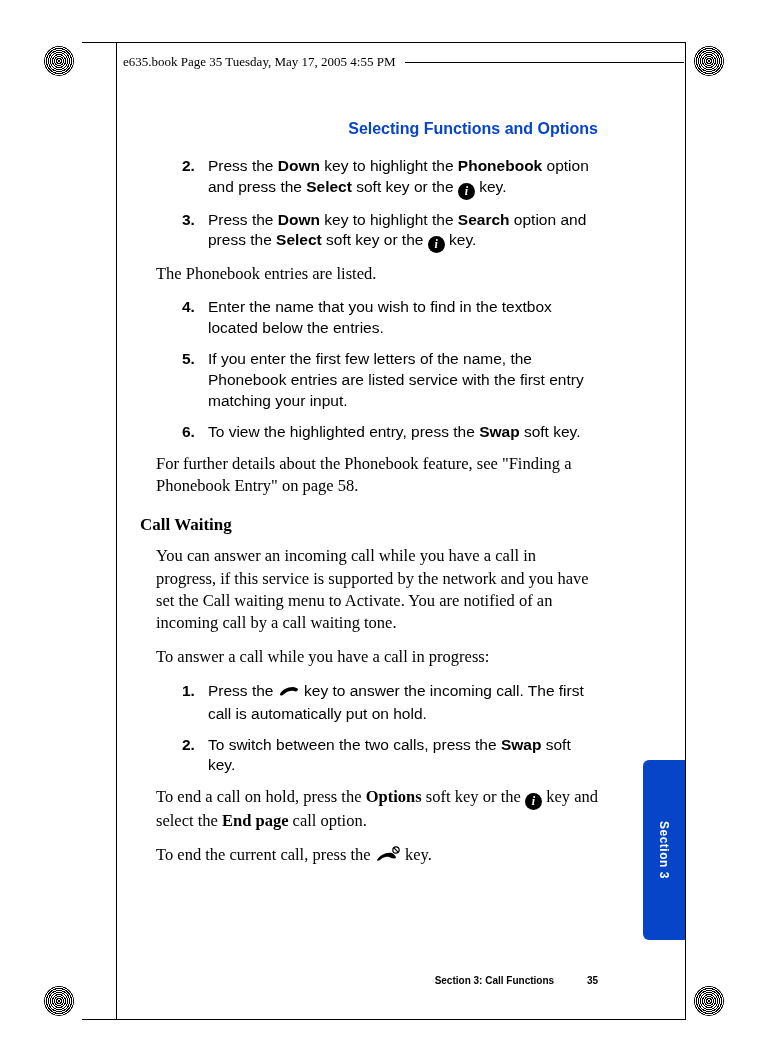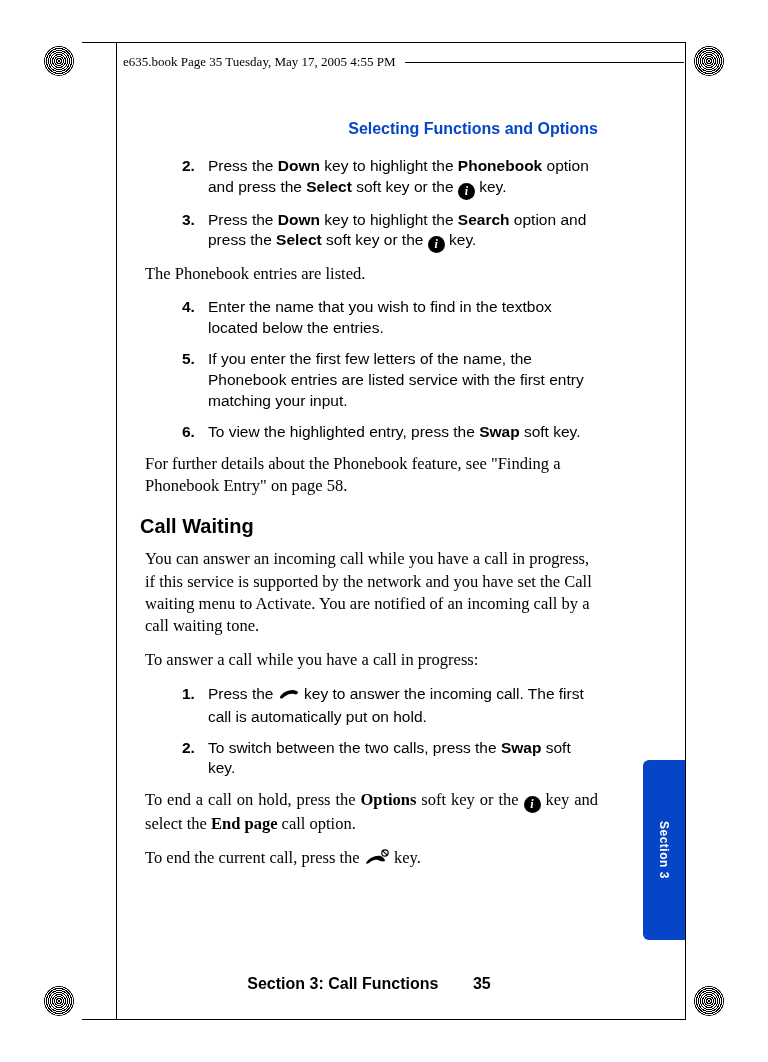--- a/index.html
+++ b/index.html
@@ -87,26 +87,26 @@
     font-weight: bold;
     flex: 0 0 26px;
   }
   .numitem .txt {
     flex: 1;
   }
   .bodyp {
     font-family: Georgia, 'Times New Roman', serif;
     font-size: 16.5px;
     line-height: 1.35;
-    margin: 10px 0 12px 5px;
+    margin: 10px 0 12px 16px;
   }
   .subhead {
-    font-family: Liberation Sans, sans-serif;
-    font-weight: bold;
-    font-size: 20px;
+    font-family: Liberation Serif, serif;
+    font-weight: bold;
+    font-size: 17px;
     margin: 18px 0 10px 0;
   }
   .b { font-weight: bold; }
   .sans-b {
     font-family: Arial, Helvetica, sans-serif;
     font-weight: bold;
   }
   .icon-i {
     display: inline-flex;
     align-items: center;
@@ -149,23 +149,23 @@
     font-size: 12px;
     writing-mode: vertical-rl;
     transform: rotate(0deg);
     letter-spacing: 0.5px;
   }
   .footer {
     position: absolute;
     left: 140px;
     width: 458px;
     top: 975px;
-    text-align: center;
-    font-family: Arial, Helvetica, sans-serif;
-    font-size: 16px;
+    text-align: right;
+    font-family: Arial, Helvetica, sans-serif;
+    font-size: 10px;
   }
   .footer .ftitle { font-weight: bold; }
   .footer .fpage { font-weight: bold; margin-left: 30px; }
 </style>
 </head>
 <body>
 
 <div class="crop-top"></div>
 <div class="crop-bottom"></div>
 <div class="crop-left"></div>

